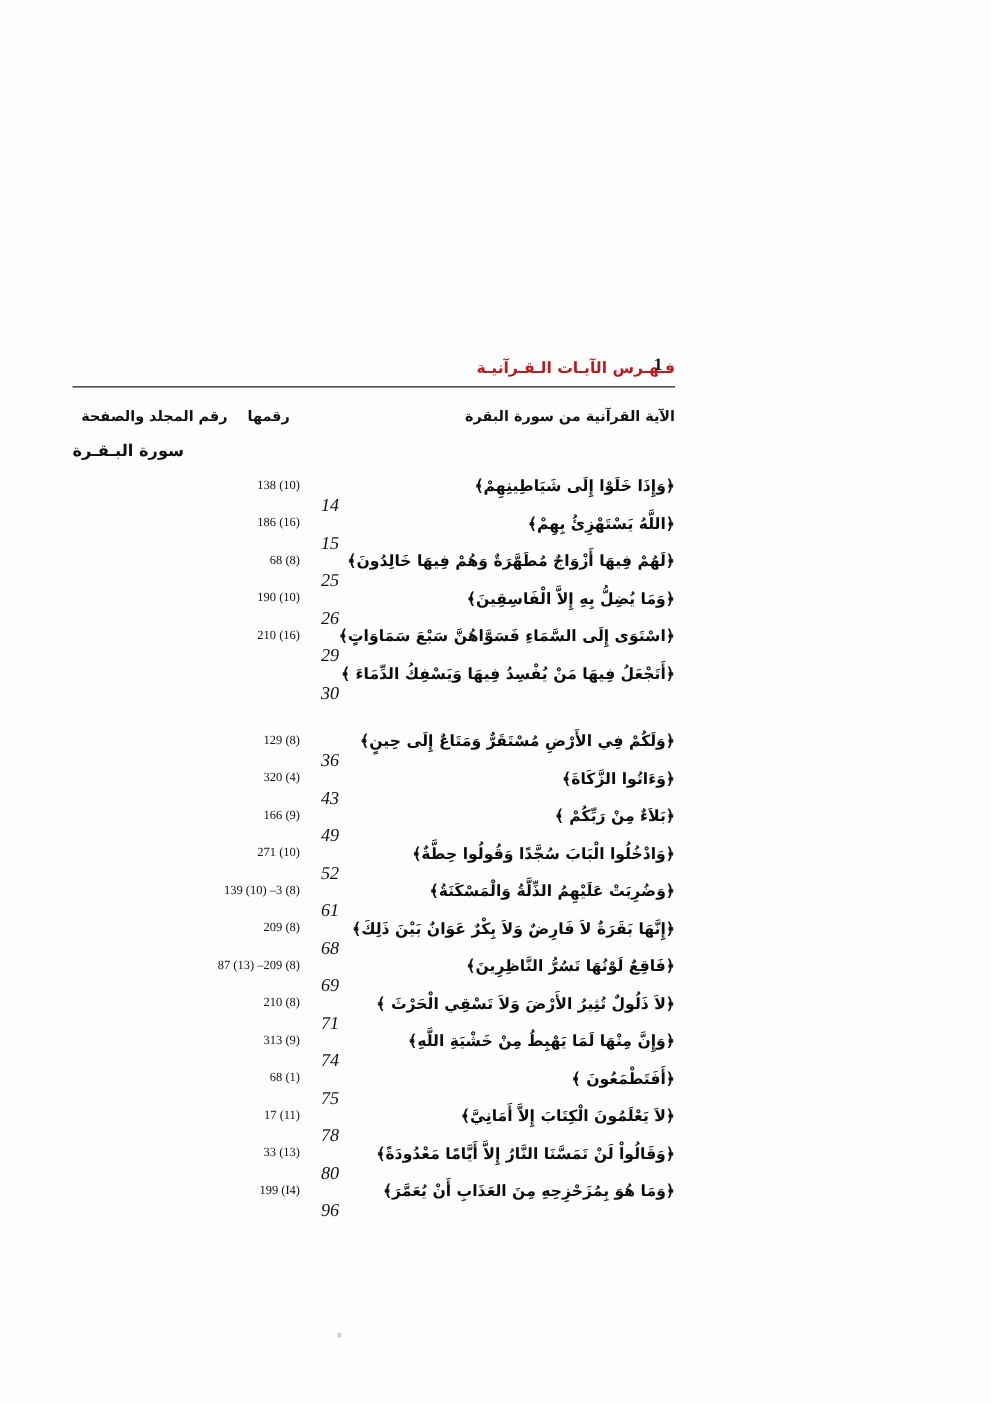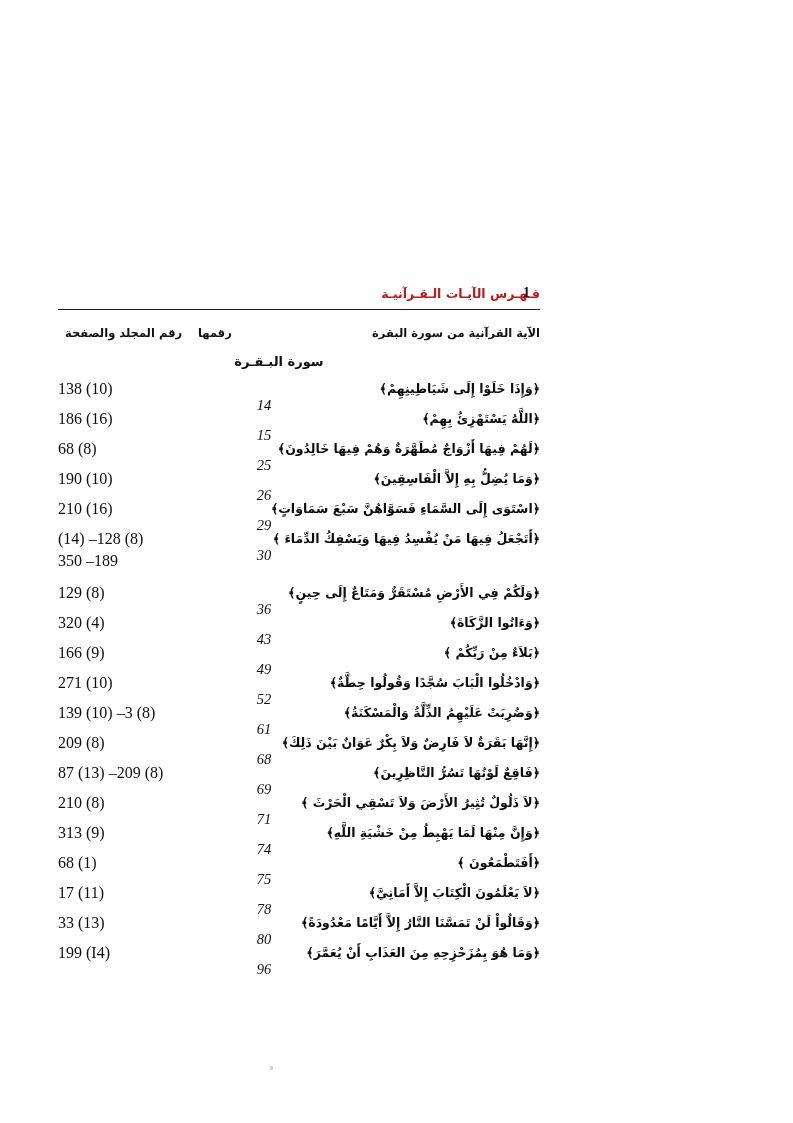--- a/index.html
+++ b/index.html
@@ -84,21 +84,21 @@
   .ch-ref   { left: 7px;   top: 0; }
   .ch-num   { left: 140px; top: 0; }
   .ch-verse { right: 0px;  top: 0; }
 
   
   .surah-title {
     position: absolute;
     left: 58px;
     width: 482px;
     top: 354px;
-    text-align: center;
+    text-align: left;
     direction: rtl;
     font-family: "DejaVu Sans", "Liberation Sans", sans-serif;
     font-weight: bold;
     font-size: 13px;
     color: #111;
     padding-right: 40px;
     box-sizing: border-box;
   }
 
   
@@ -112,23 +112,23 @@
     position: relative;
     height: 30px;
   }
   .row.row-tall { height: 54px; }
 
   .cell-ref {
     position: absolute;
     left: 0;
     width: 182px;
     top: 0;
-    text-align: left;
+    text-align: right;
     font-family: "Liberation Serif", "DejaVu Serif", serif;
-    font-size: 16px;
+    font-size: 10px;
     line-height: 22px;
     color: #101010;
     direction: ltr;
     white-space: nowrap;
   }
   .cell-ref .ref-line-2 {
     display: block;
     padding-right: 18px;
   }
   .cell-num {
@@ -210,21 +210,20 @@
         <div class="cell-ref">190 (10)</div>
         <div class="cell-num">26</div>
         <div class="cell-verse">﴿وَمَا يُضِلُّ بِهِ إِلاَّ الْفَاسِقِينَ﴾</div>
       </div>
       <div class="row">
         <div class="cell-ref">210 (16)</div>
         <div class="cell-num">29</div>
         <div class="cell-verse">﴿اسْتَوَى إِلَى السَّمَاءِ فَسَوَّاهُنَّ سَبْعَ سَمَاوَاتٍ﴾</div>
       </div>
       <div class="row row-tall">
-        <div class="cell-ref">(14) –128 (8)<span class="ref-line-2">350 –189</span></div>
         <div class="cell-num">30</div>
         <div class="cell-verse">﴿أَتَجْعَلُ فِيهَا مَنْ يُفْسِدُ فِيهَا وَيَسْفِكُ  الدِّمَاءَ ﴾</div>
       </div>
       <div class="row">
         <div class="cell-ref">129 (8)</div>
         <div class="cell-num">36</div>
         <div class="cell-verse">﴿وَلَكُمْ فِي الأَرْضِ مُسْتَقَرٌّ وَمَتَاعٌ إِلَى حِينٍ﴾</div>
       </div>
       <div class="row">
         <div class="cell-ref">320 (4)</div>

